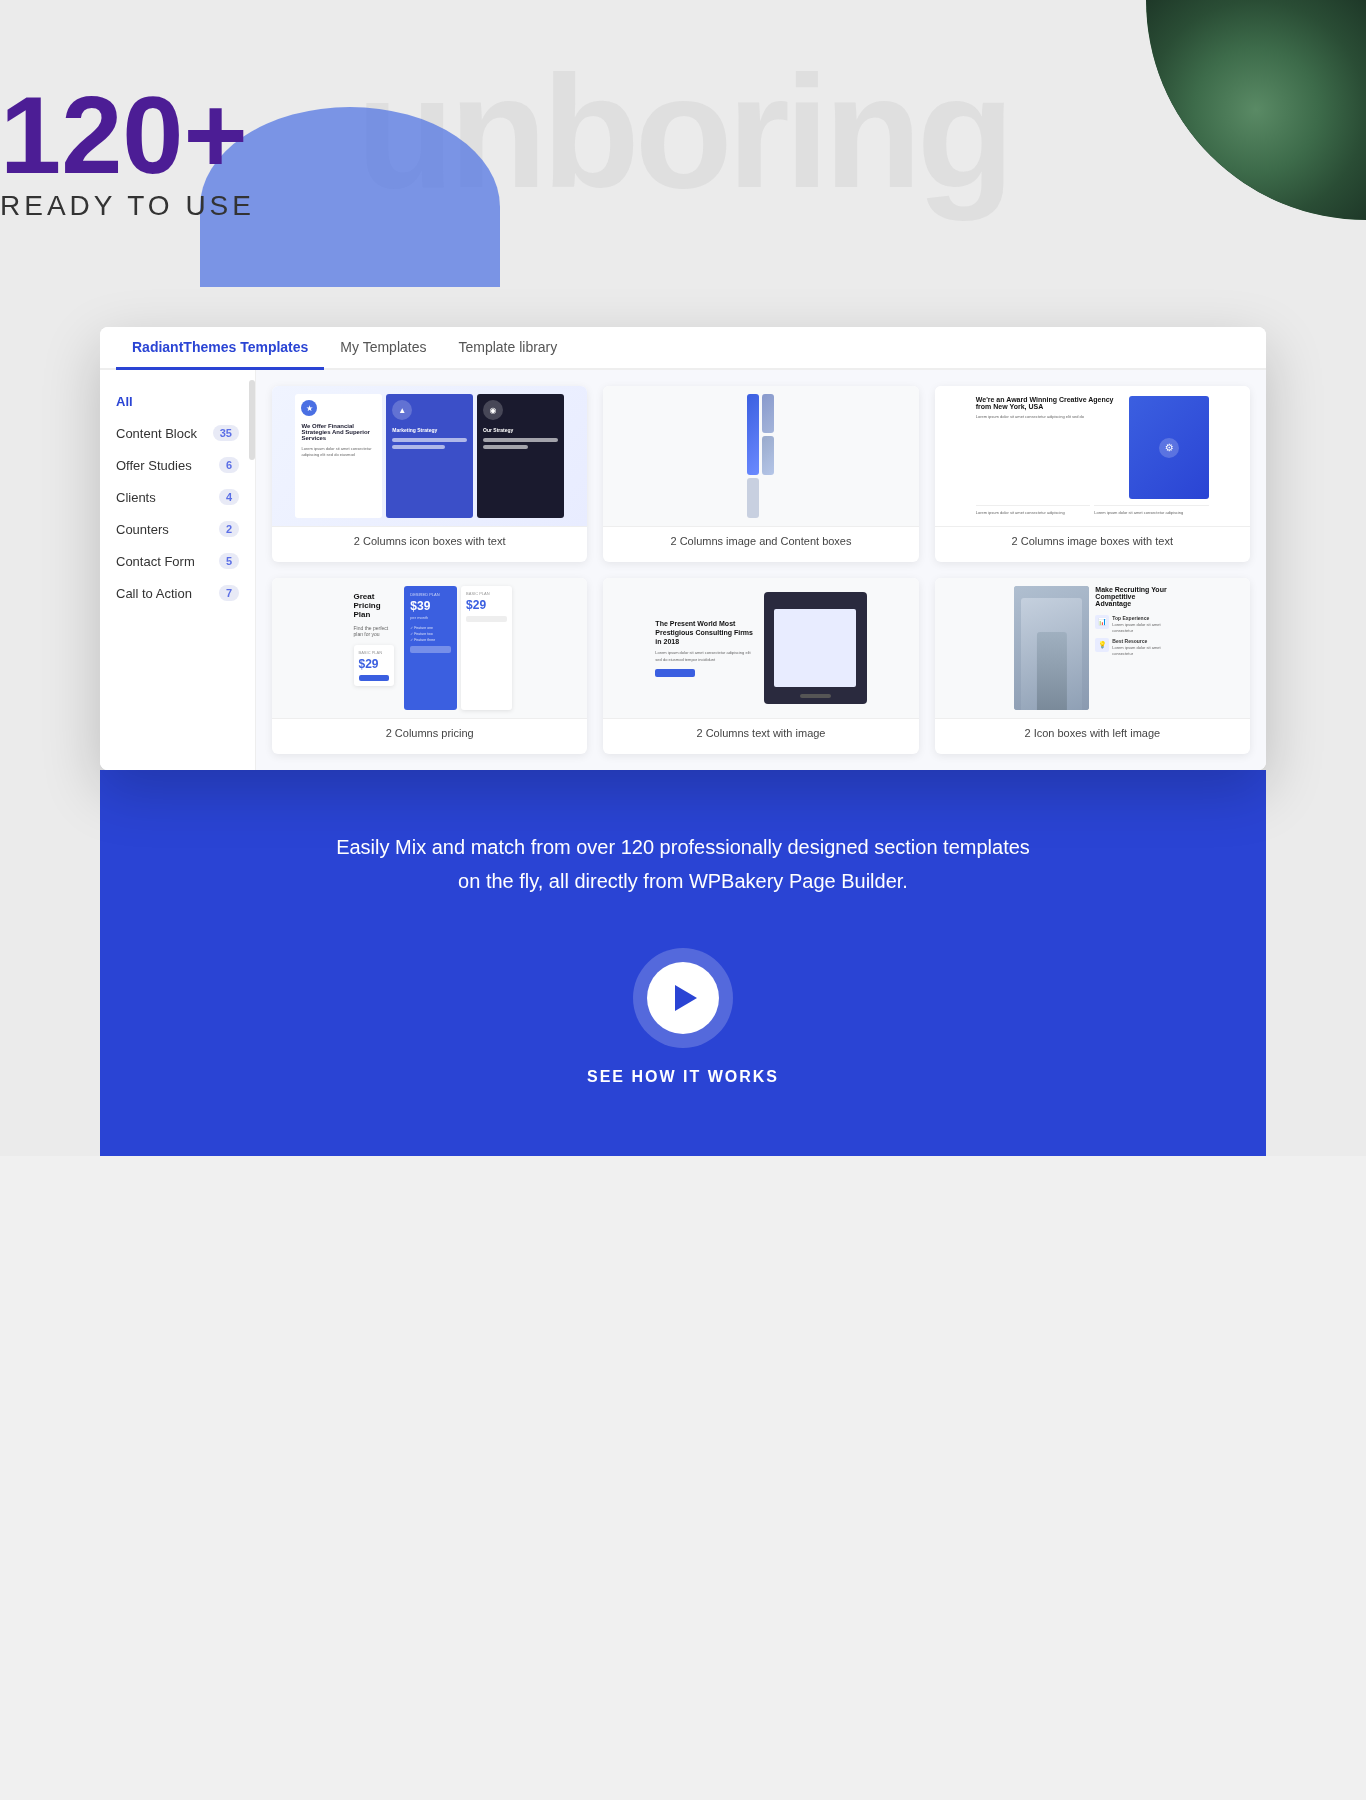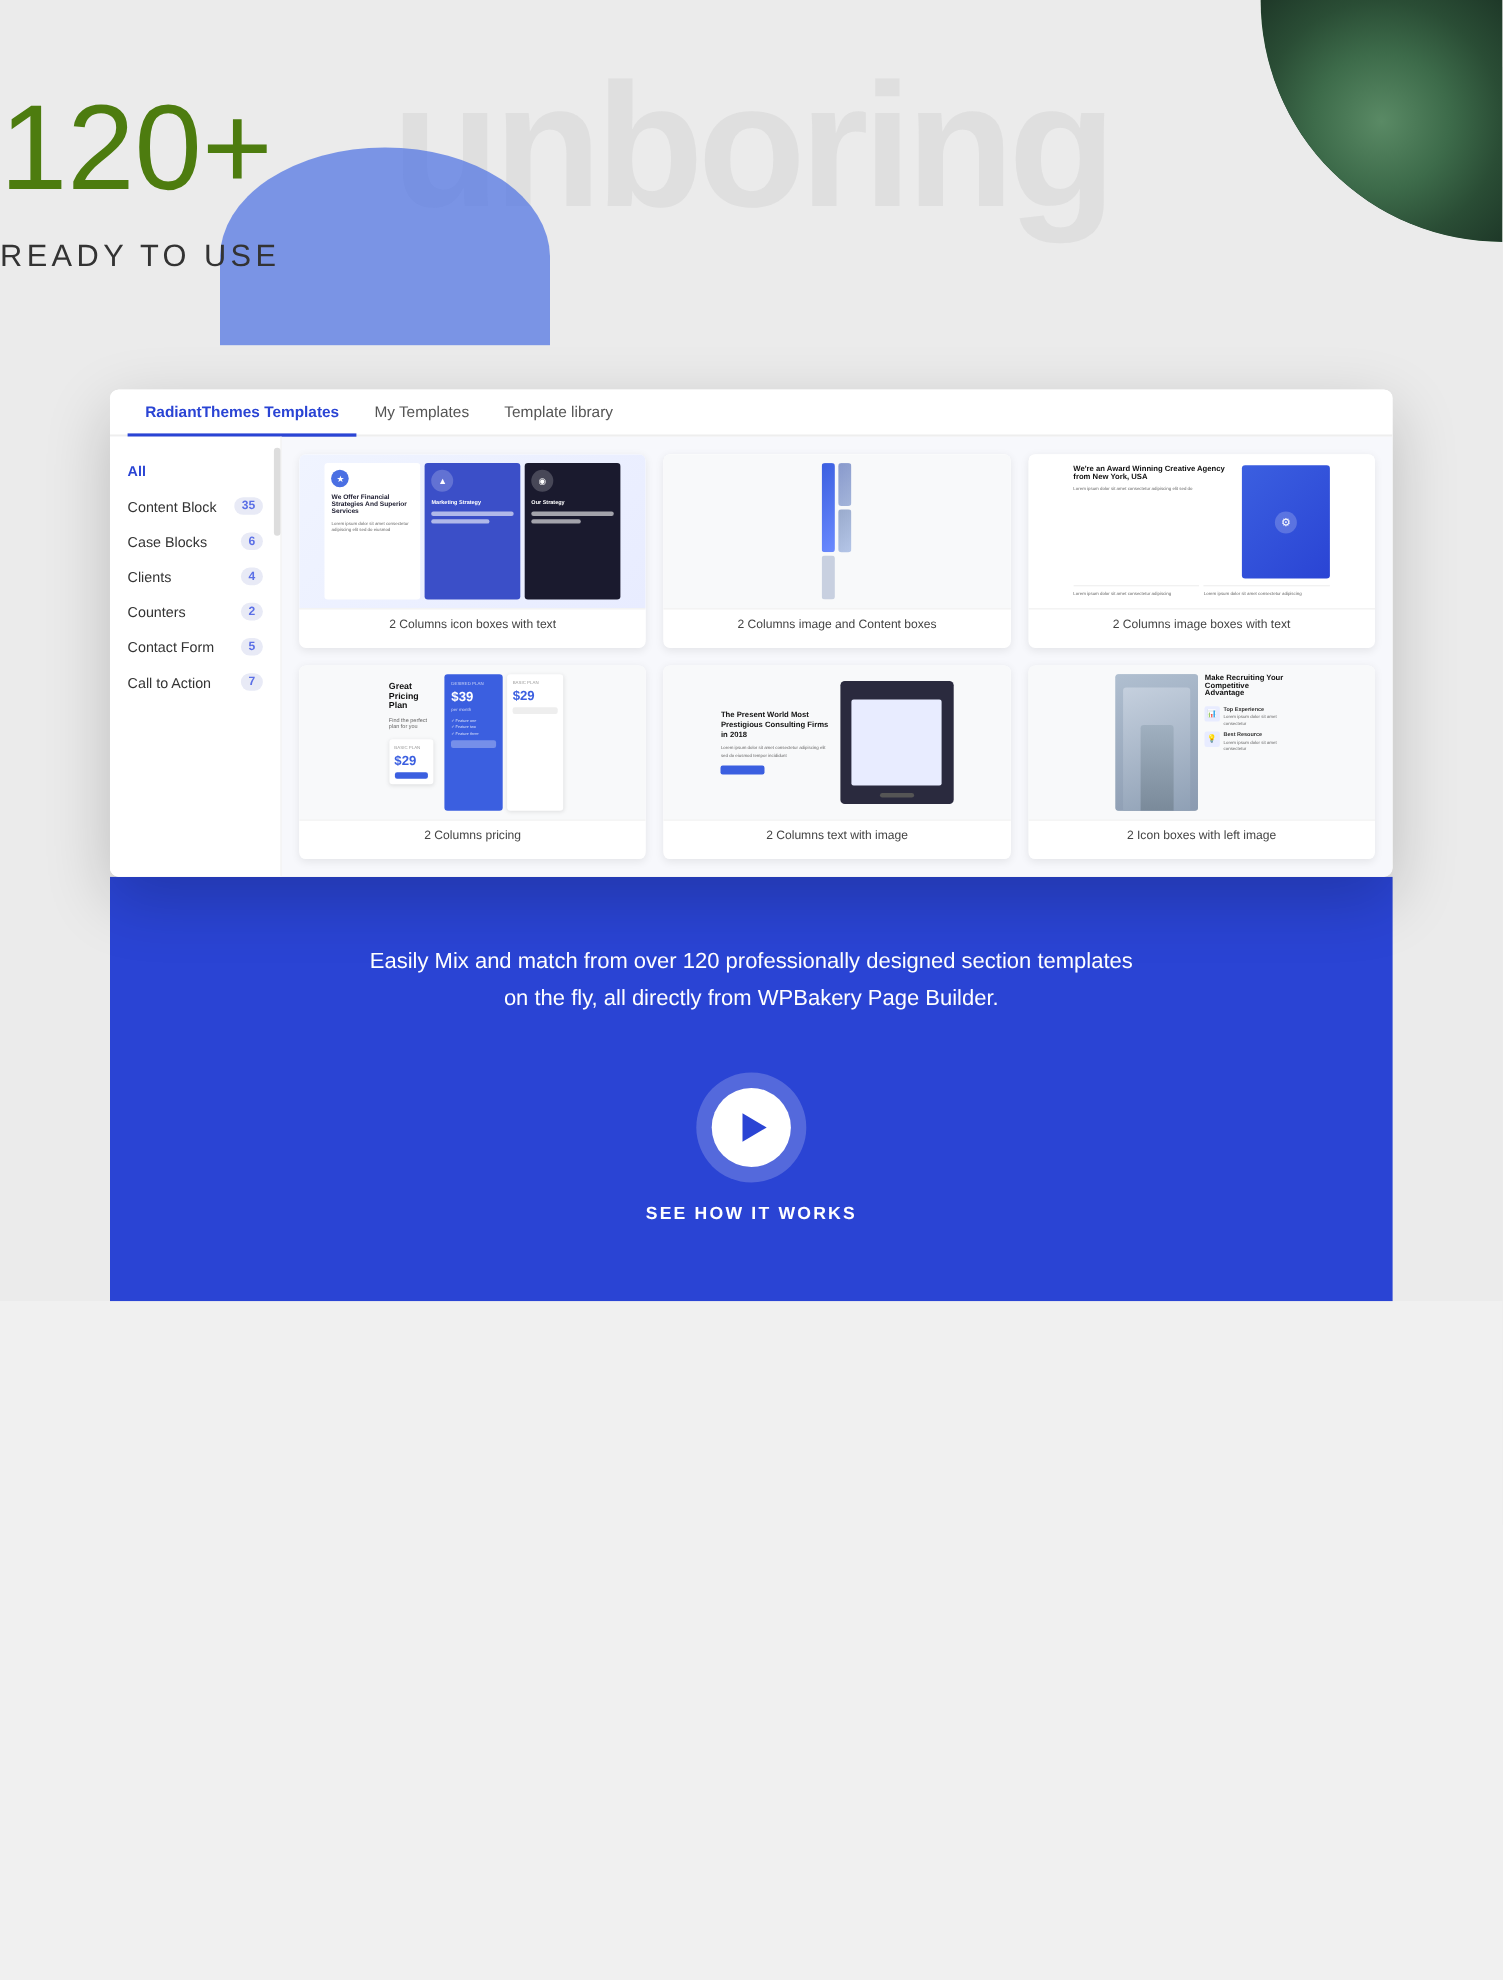--- a/index.html
+++ b/index.html
@@ -57,24 +57,24 @@
       height: 200px;
       background: #4a6fe3;
       border-radius: 50% 50% 0 0;
       opacity: 0.7;
       z-index: 0;
     }
     .hero-number {
       position: relative;
       z-index: 2;
       font-size: 110px;
-      font-weight: 400;
-      color: #4d7c0f;
+      font-weight: 700;
+      color: #4c1d95;
       line-height: 1;
-      margin-bottom: 27px;
+      margin-bottom: 0;
     }
     .hero-subtitle {
       position: relative;
       z-index: 2;
       font-size: 28px;
       font-weight: 400;
       color: #333;
       letter-spacing: 4px;
       text-transform: uppercase;
       margin-bottom: 5px;
@@ -410,21 +410,21 @@
         <div class="sidebar">
           <div class="sidebar-scroll"></div>
           <div class="sidebar-item active">
             <span>All</span>
           </div>
           <div class="sidebar-item">
             <span>Content Block</span>
             <span class="badge">35</span>
           </div>
           <div class="sidebar-item">
-            <span>Case Blocks</span>
+            <span>Offer Studies</span>
             <span class="badge">6</span>
           </div>
           <div class="sidebar-item">
             <span>Clients</span>
             <span class="badge">4</span>
           </div>
           <div class="sidebar-item">
             <span>Counters</span>
             <span class="badge">2</span>
           </div>

